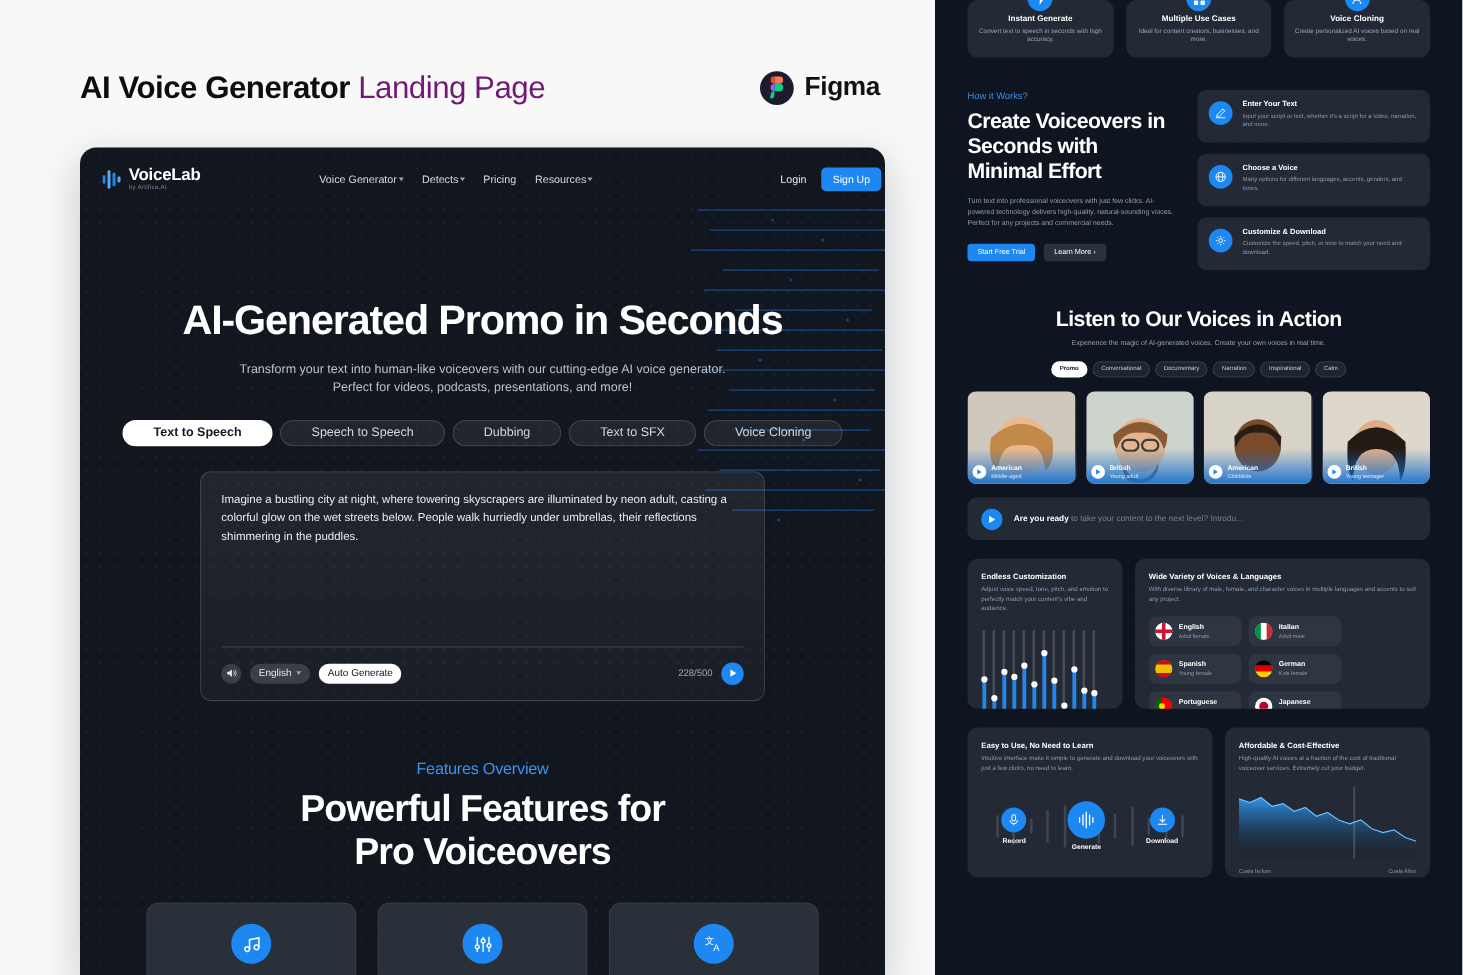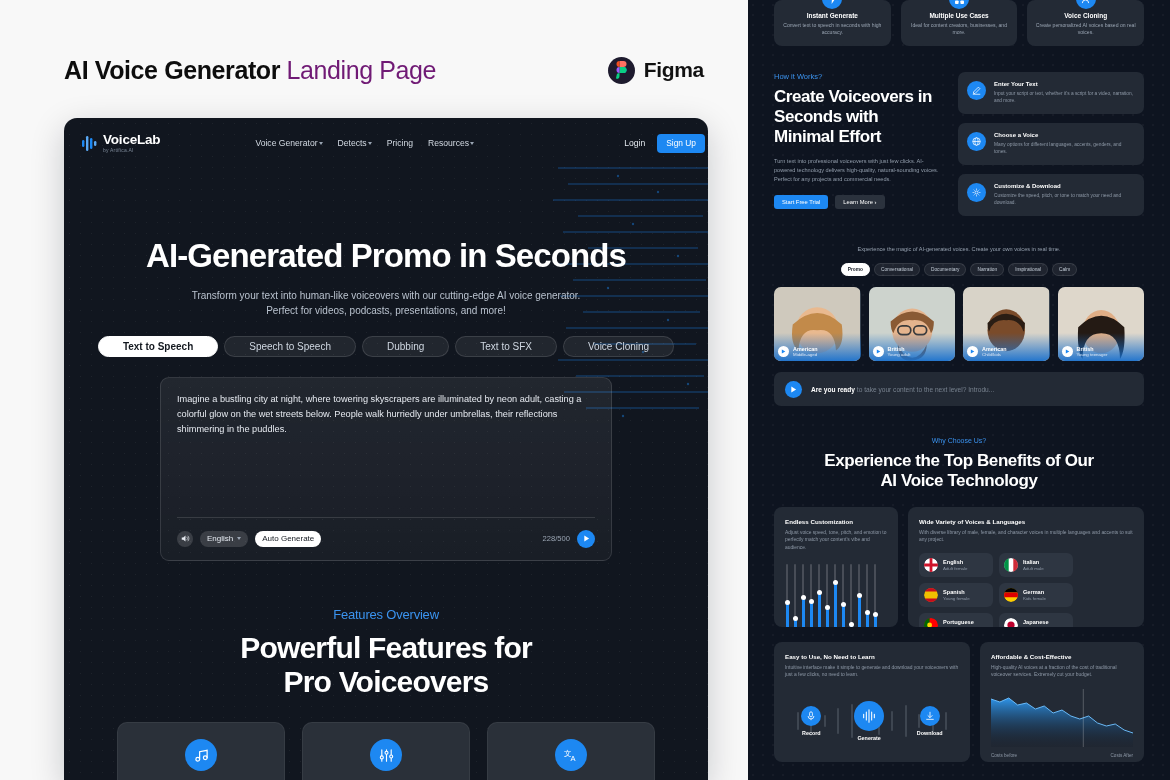--- a/index.html
+++ b/index.html
@@ -518,20 +518,21 @@
             </div>
             <div>
               <div class="step-title">Customize &amp; Download</div>
               <div class="step-desc">Customize the speed, pitch, or tone to match your need and download.</div>
             </div>
           </div>
         </div>
       </div>
 
       <div class="rp-listen">
+        <h3>Listen to Our Voices in Action</h3>
         <p>Experience the magic of AI-generated voices. Create your own voices in real time.</p>
         <div class="rp-chips">
           <div class="rp-chip active">Promo</div>
           <div class="rp-chip">Conversational</div>
           <div class="rp-chip">Documentary</div>
           <div class="rp-chip">Narration</div>
           <div class="rp-chip">Inspirational</div>
           <div class="rp-chip">Calm</div>
         </div>
       </div>
@@ -623,27 +624,20 @@
         <div class="player-play">
           <svg width="7" height="7" viewBox="0 0 8 8" fill="#fff">
               <path d="M1.5 0.7 L7 4 L1.5 7.3 Z"></path>
             </svg>
         </div>
         <div class="player-text">
           <b>Are you ready</b><span> to take your content to the next level? Introdu...</span>
         </div>
       </div>
 
-      <div class="rp-why">
-        <div class="rp-kicker">Why Choose Us?</div>
-        <h3>
-          <span>Experience the Top Benefits of Our</span><br>
-          <span>AI Voice Technology</span>
-        </h3>
-      </div>
 
       <div class="benefit-row">
         <div class="benefit-card" style="width:124px;height:120px;">
           <div class="bc-title">Endless Customization</div>
           <div class="bc-desc">Adjust voice speed, tone, pitch, and emotion to perfectly match your content's vibe and audience.</div>
           <div class="eq">
             <div class="eq-col">
                 <div class="eq-track"></div>
                 <div class="eq-fill" style="height:48%"></div>
                 <div class="eq-knob" style="bottom:45%"></div>

